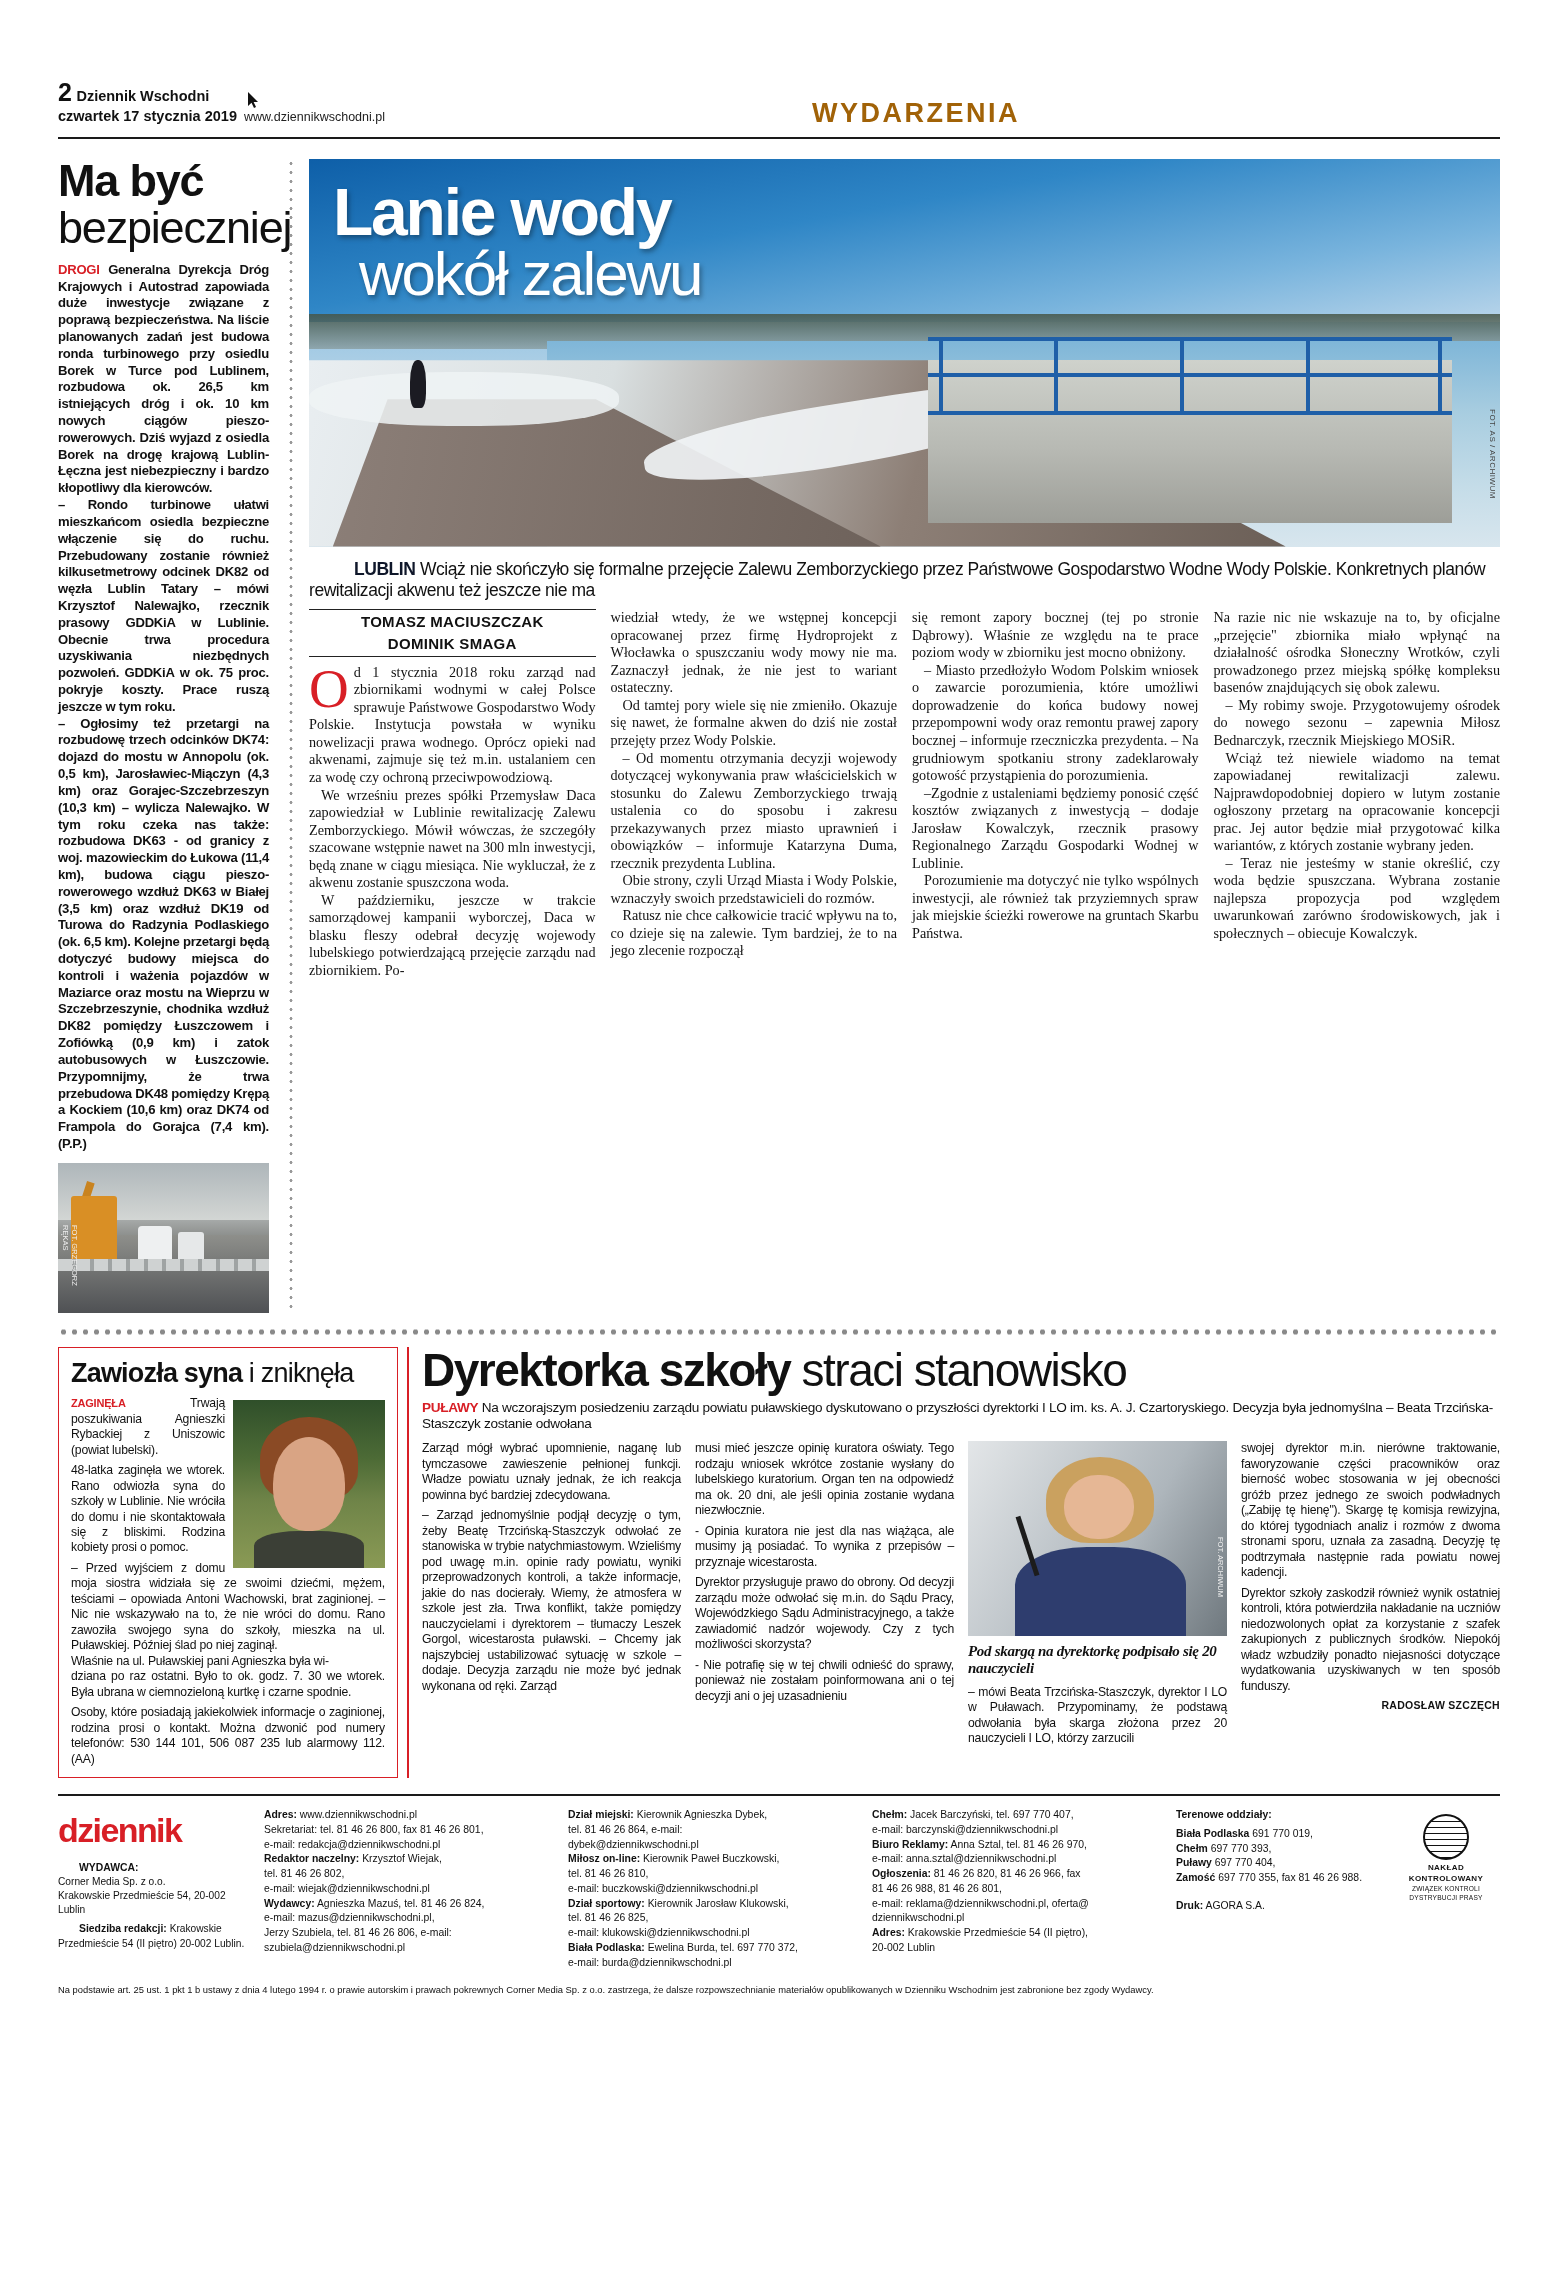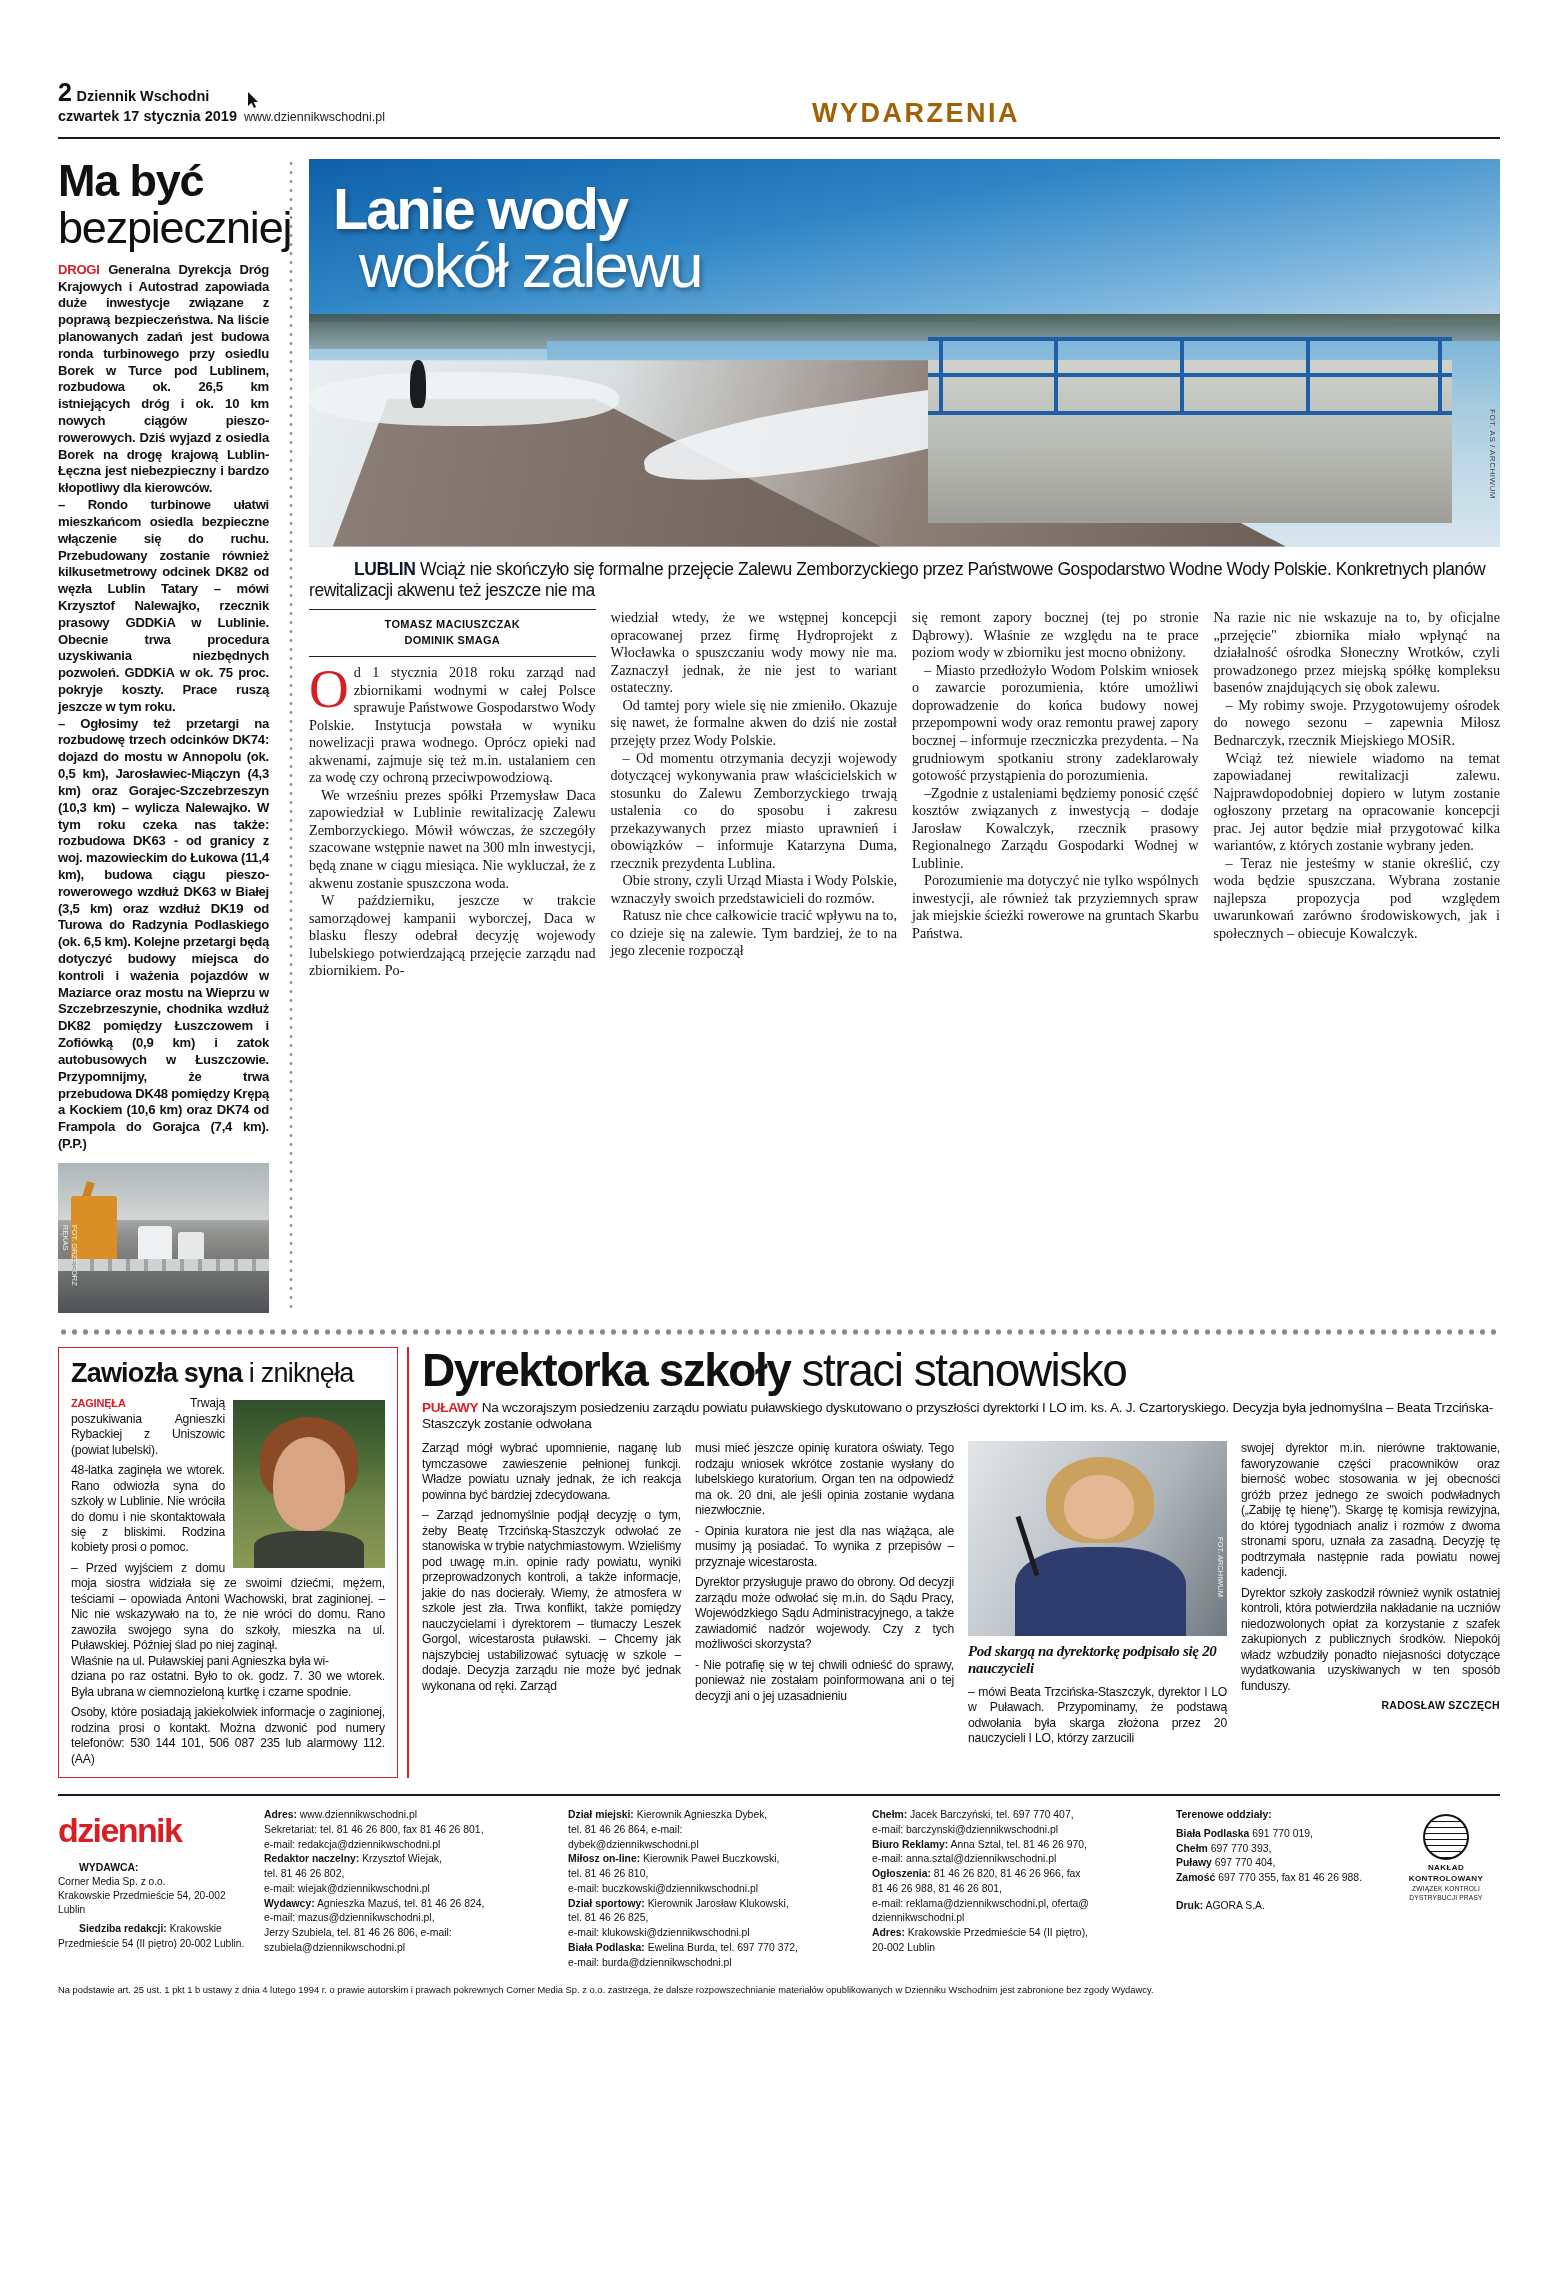--- a/index.html
+++ b/index.html
@@ -71,34 +71,34 @@
   .rail { position: absolute; right: 4%; bottom: 34%; width: 44%; height: 20%; }
   .rail i { position: absolute; background: #1f5fa8; }
   .person { position: absolute; left: 8.5%; top: 52%; width: 16px; height: 48px;
      background: #1b1b22; border-radius: 45% 45% 30% 30%; }
   .photo-credit { position: absolute; right: 3px; top: 250px; font-size: 8px; color: #444;
      writing-mode: vertical-rl; letter-spacing: .5px; }
 
   .hl-overlay { position: absolute; left: 24px; top: 22px; color: #fff;
      font-weight: bold; line-height: 0.96; letter-spacing: -2.2px;
      text-shadow: 2px 3px 5px rgba(0,0,0,.35); }
-  .hl-ov-1 { font-size: 58px; }
+  .hl-ov-1 { font-size: 66px; }
   .hl-ov-2 { font-size: 62px; font-weight: normal; margin-left: 26px; }
 
   .lead { margin-top: 12px; font-size: 17.5px; line-height: 1.22; letter-spacing: -0.45px; }
   .lead .loc { color: #0f172a; font-weight: bold; margin-left: 45px; }
 
   
   .art4 { display: flex; gap: 15px; margin-top: 8px; }
   .art4 .c { flex: 1; }
   .serif { font-family: "Liberation Serif", serif; font-size: 14.2px; line-height: 1.235; text-align: justify; }
   .serif p { text-indent: 12px; margin: 0; }
   .serif p.noind { text-indent: 0; }
-  .byline { text-align: center; font-size: 11px; font-weight: bold; letter-spacing: .3px;
-     border-top: 1.2px solid #222; border-bottom: 1.2px solid #222; padding: 7px 0; line-height: 1.45; }
+  .byline { text-align: center; font-size: 15px; font-weight: bold; letter-spacing: .3px;
+     border-top: 1.2px solid #222; border-bottom: 1.2px solid #222; padding: 1px 0; line-height: 1.45; }
   .dropcap { float: left; font-family: "Liberation Serif", serif; font-size: 55px; line-height: 0.82;
      color: #d81f26; padding: 2px 5px 0 0; font-weight: normal; }
 
   
   .photo-constr { position: relative; width: 100%; height: 150px; margin-top: 10px; overflow: hidden;
      background: linear-gradient(to bottom, #9aa2a8 0%, #b9bdbd 30%, #7d7f7c 55%, #56585a 100%); }
   .pc-sky { position: absolute; inset: 0 0 62% 0; background: linear-gradient(to bottom,#aeb6ba,#d3d6d4); }
   .pc-road { position: absolute; inset: 48% 0 0 0; background: linear-gradient(to bottom,#8e8f8b,#4f5154); }
   .pc-exc { position: absolute; left: 6%; top: 22%; width: 22%; height: 44%; background: #d98f25; border-radius: 3px; }
   .pc-arm { position: absolute; left: 10%; top: 12%; width: 4%; height: 34%; background: #c9831f; transform: rotate(18deg); }

